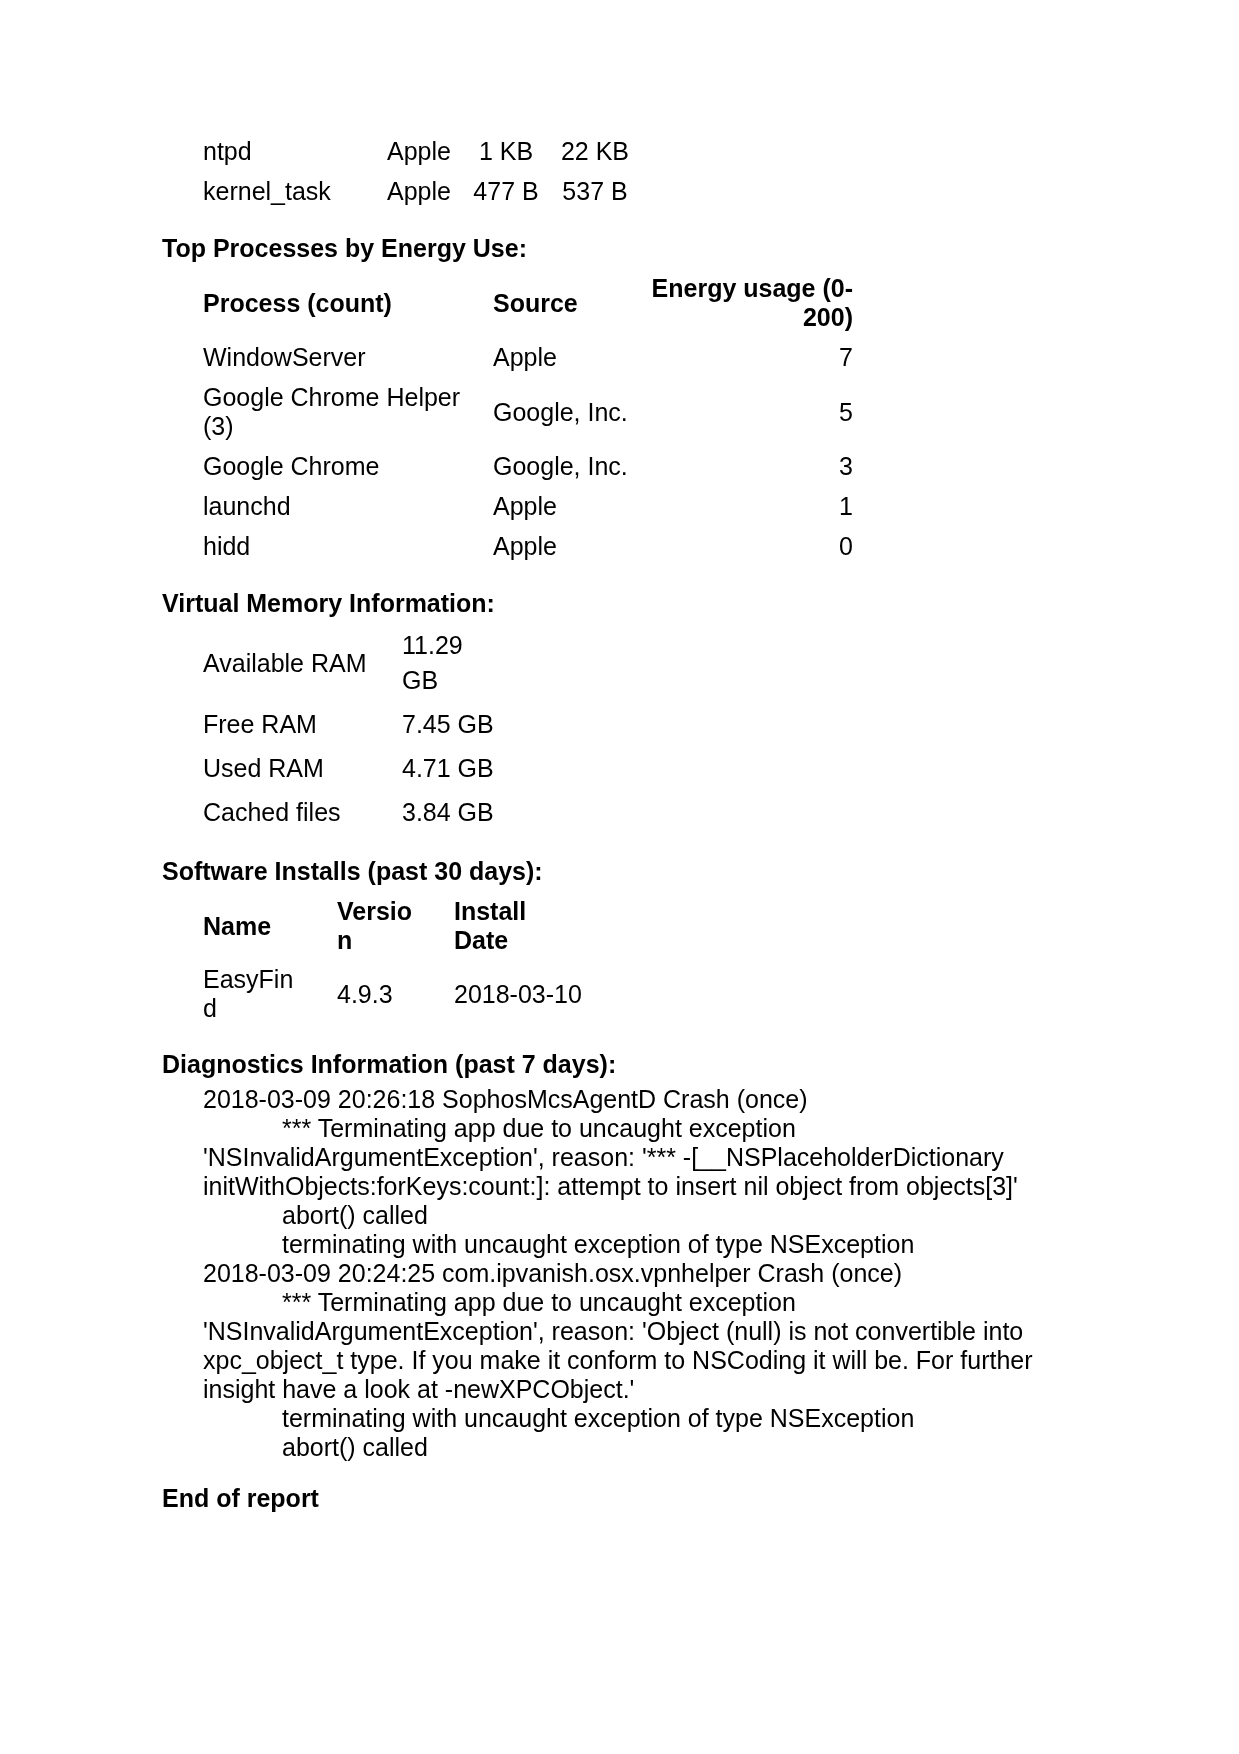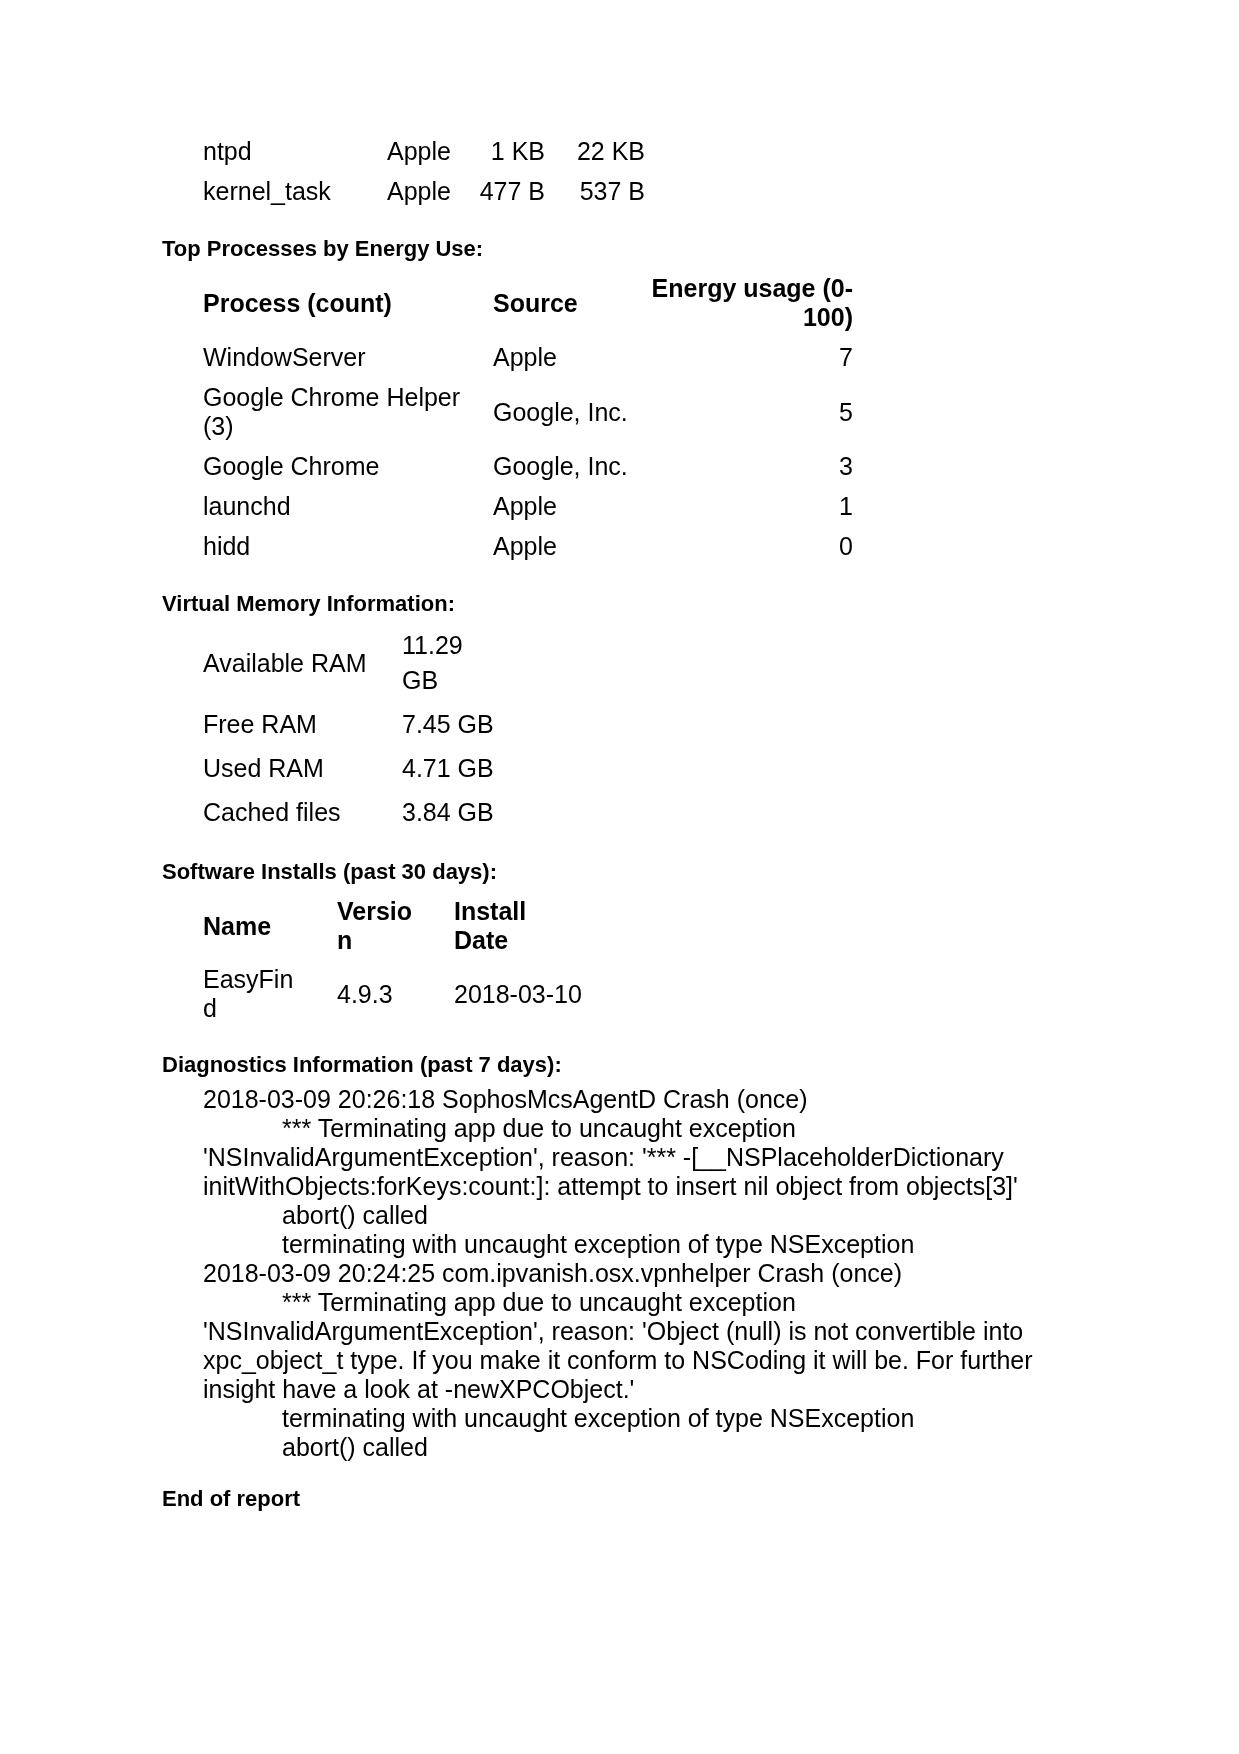--- a/index.html
+++ b/index.html
@@ -9,21 +9,21 @@
     background: #ffffff;
     color: #000000;
     font-family: "Liberation Sans", "DejaVu Sans", sans-serif;
     font-size: 25px;
     line-height: 29px;
     box-sizing: border-box;
     padding: 132px 50px 0 162px;
     overflow: hidden;
   }
   h2 {
-    font-size: 22px;
+    font-size: 25px;
     font-weight: bold;
     line-height: 29px;
     margin: 22px 0 6px 0;
   }
   table {
     border-collapse: collapse;
     table-layout: fixed;
     margin-left: 41px;
   }
   th, td {
@@ -31,21 +31,21 @@
     text-align: left;
     vertical-align: middle;
     padding: 0;
     line-height: 29px;
   }
   th { font-weight: bold; }
 
   
   table.net { width: 442px; }
   table.net td { padding: 5px 0 6px 0; }
-  table.net td.num { text-align: right; }
+  table.net td.num { text-align: center; }
 
   
   table.energy { width: 650px; }
   table.energy th, table.energy td { padding: 5px 0 6px 0; }
   table.energy .num { text-align: right; }
 
   
   table.vm { width: 295px; }
   table.vm td { padding: 4px 0 5px 0; }
   table.vm td.val { text-align: left; line-height: 35px; }
@@ -92,21 +92,21 @@
 <table class="energy">
   <colgroup>
       <col style="width:290px">
       <col style="width:150px">
       <col style="width:210px">
     </colgroup>
   <tbody>
       <tr>
     <th>Process (count)</th>
     <th>Source</th>
-    <th class="num">Energy usage (0-100)</th>
+    <th class="num">Energy usage (0-200)</th>
   </tr>
   <tr>
     <td>WindowServer</td>
     <td>Apple</td>
     <td class="num">7</td>
   </tr>
   <tr>
     <td>Google Chrome Helper (3)</td>
     <td>Google, Inc.</td>
     <td class="num">5</td>

